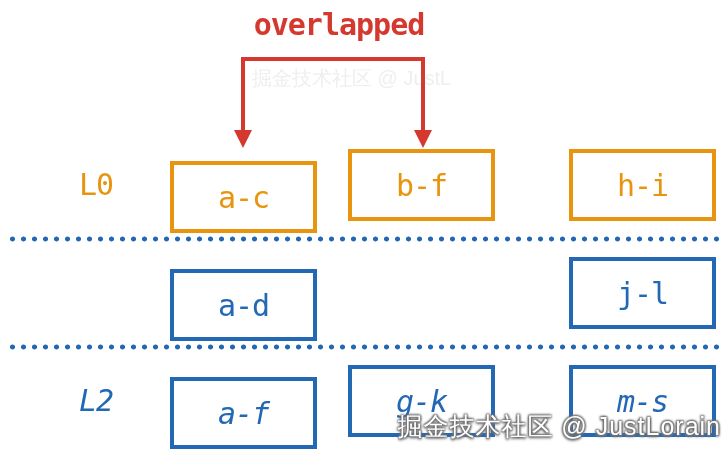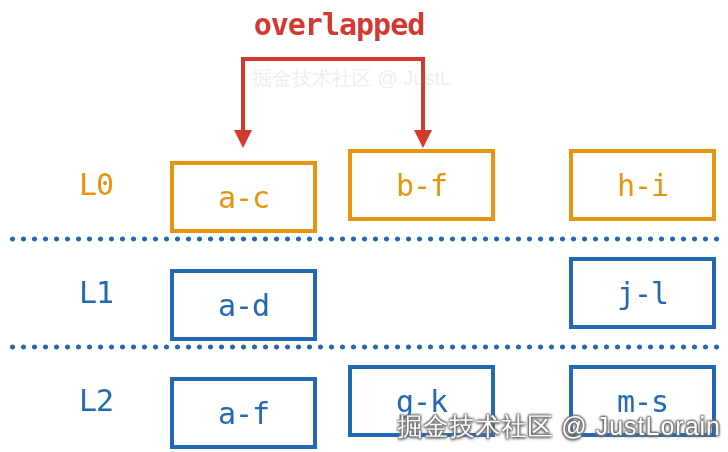--- a/index.html
+++ b/index.html
@@ -88,21 +88,21 @@
     border: 4px solid;
     display: flex;
     align-items: center;
     justify-content: center;
     font: 30px "DejaVu Sans Mono", monospace;
     letter-spacing: -1px;
     background: #ffffff;
   }
   .r0 { top: 149px; }
   .r1 { top: 257px; }
-  .r2 { top: 365px; }
+  .r2 { top: 365px; font-style: italic; }
   .c1 { left: 170px; margin-top: 12px; }
   .c2 { left: 348px; text-align: center; }
   .c3 { left: 530px; margin-left: 39px; }
   .orange { color: #e8940e; border-color: #e8940e; }
   .blue   { color: #2268b5; border-color: #2268b5; }
 
   
   .separator {
     position: absolute;
     left: 7px;
@@ -147,21 +147,20 @@
 
   <div class="ghost-watermark">掘金技术社区 @ JustLorain</div>
 
   <div class="level-label orange r0">L0</div>
   <div class="box orange r0 c1">a-c</div>
   <div class="box orange r0 c2">b-f</div>
   <div class="box orange r0 c3">h-i</div>
 
   <div class="separator sep1"></div>
 
-  <div class="level-label blue r1">L1</div>
   <div class="box blue r1 c1">a-d</div>
   <div class="box blue r1 c3">j-l</div>
 
   <div class="separator sep2"></div>
 
   <div class="level-label blue r2">L2</div>
   <div class="box blue r2 c2">g-k</div>
   <div class="box blue r2 c1">a-f</div>
   <div class="box blue r2 c3">m-s</div>
 

